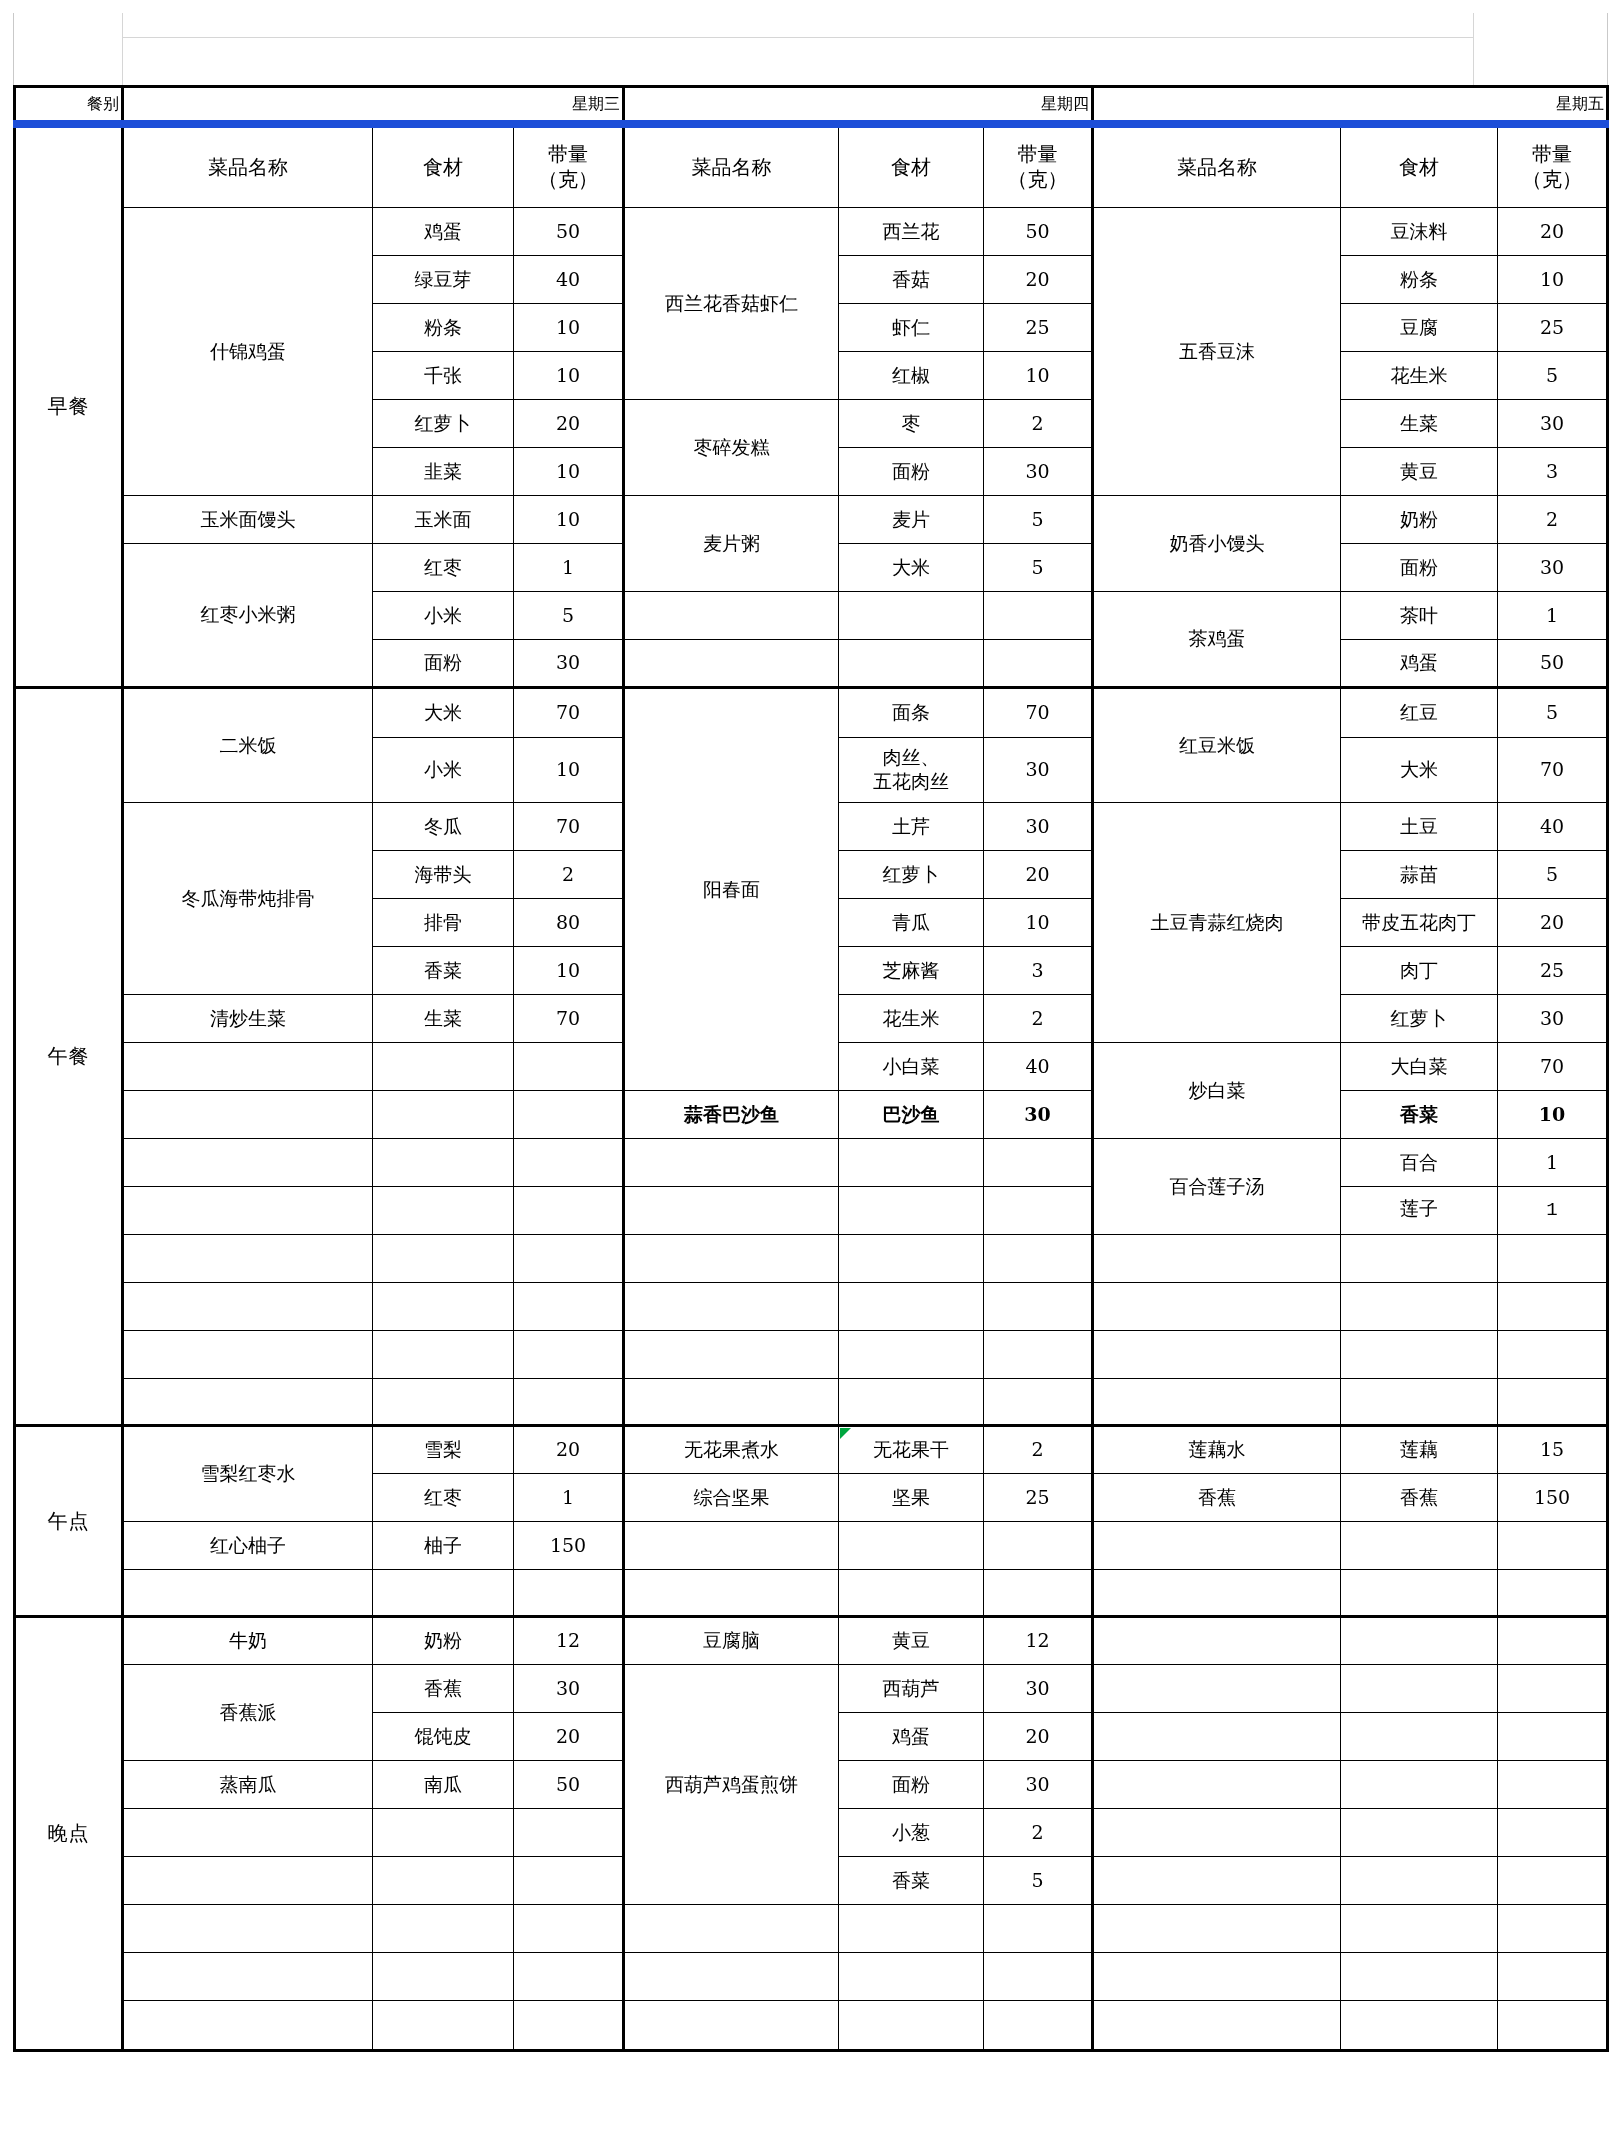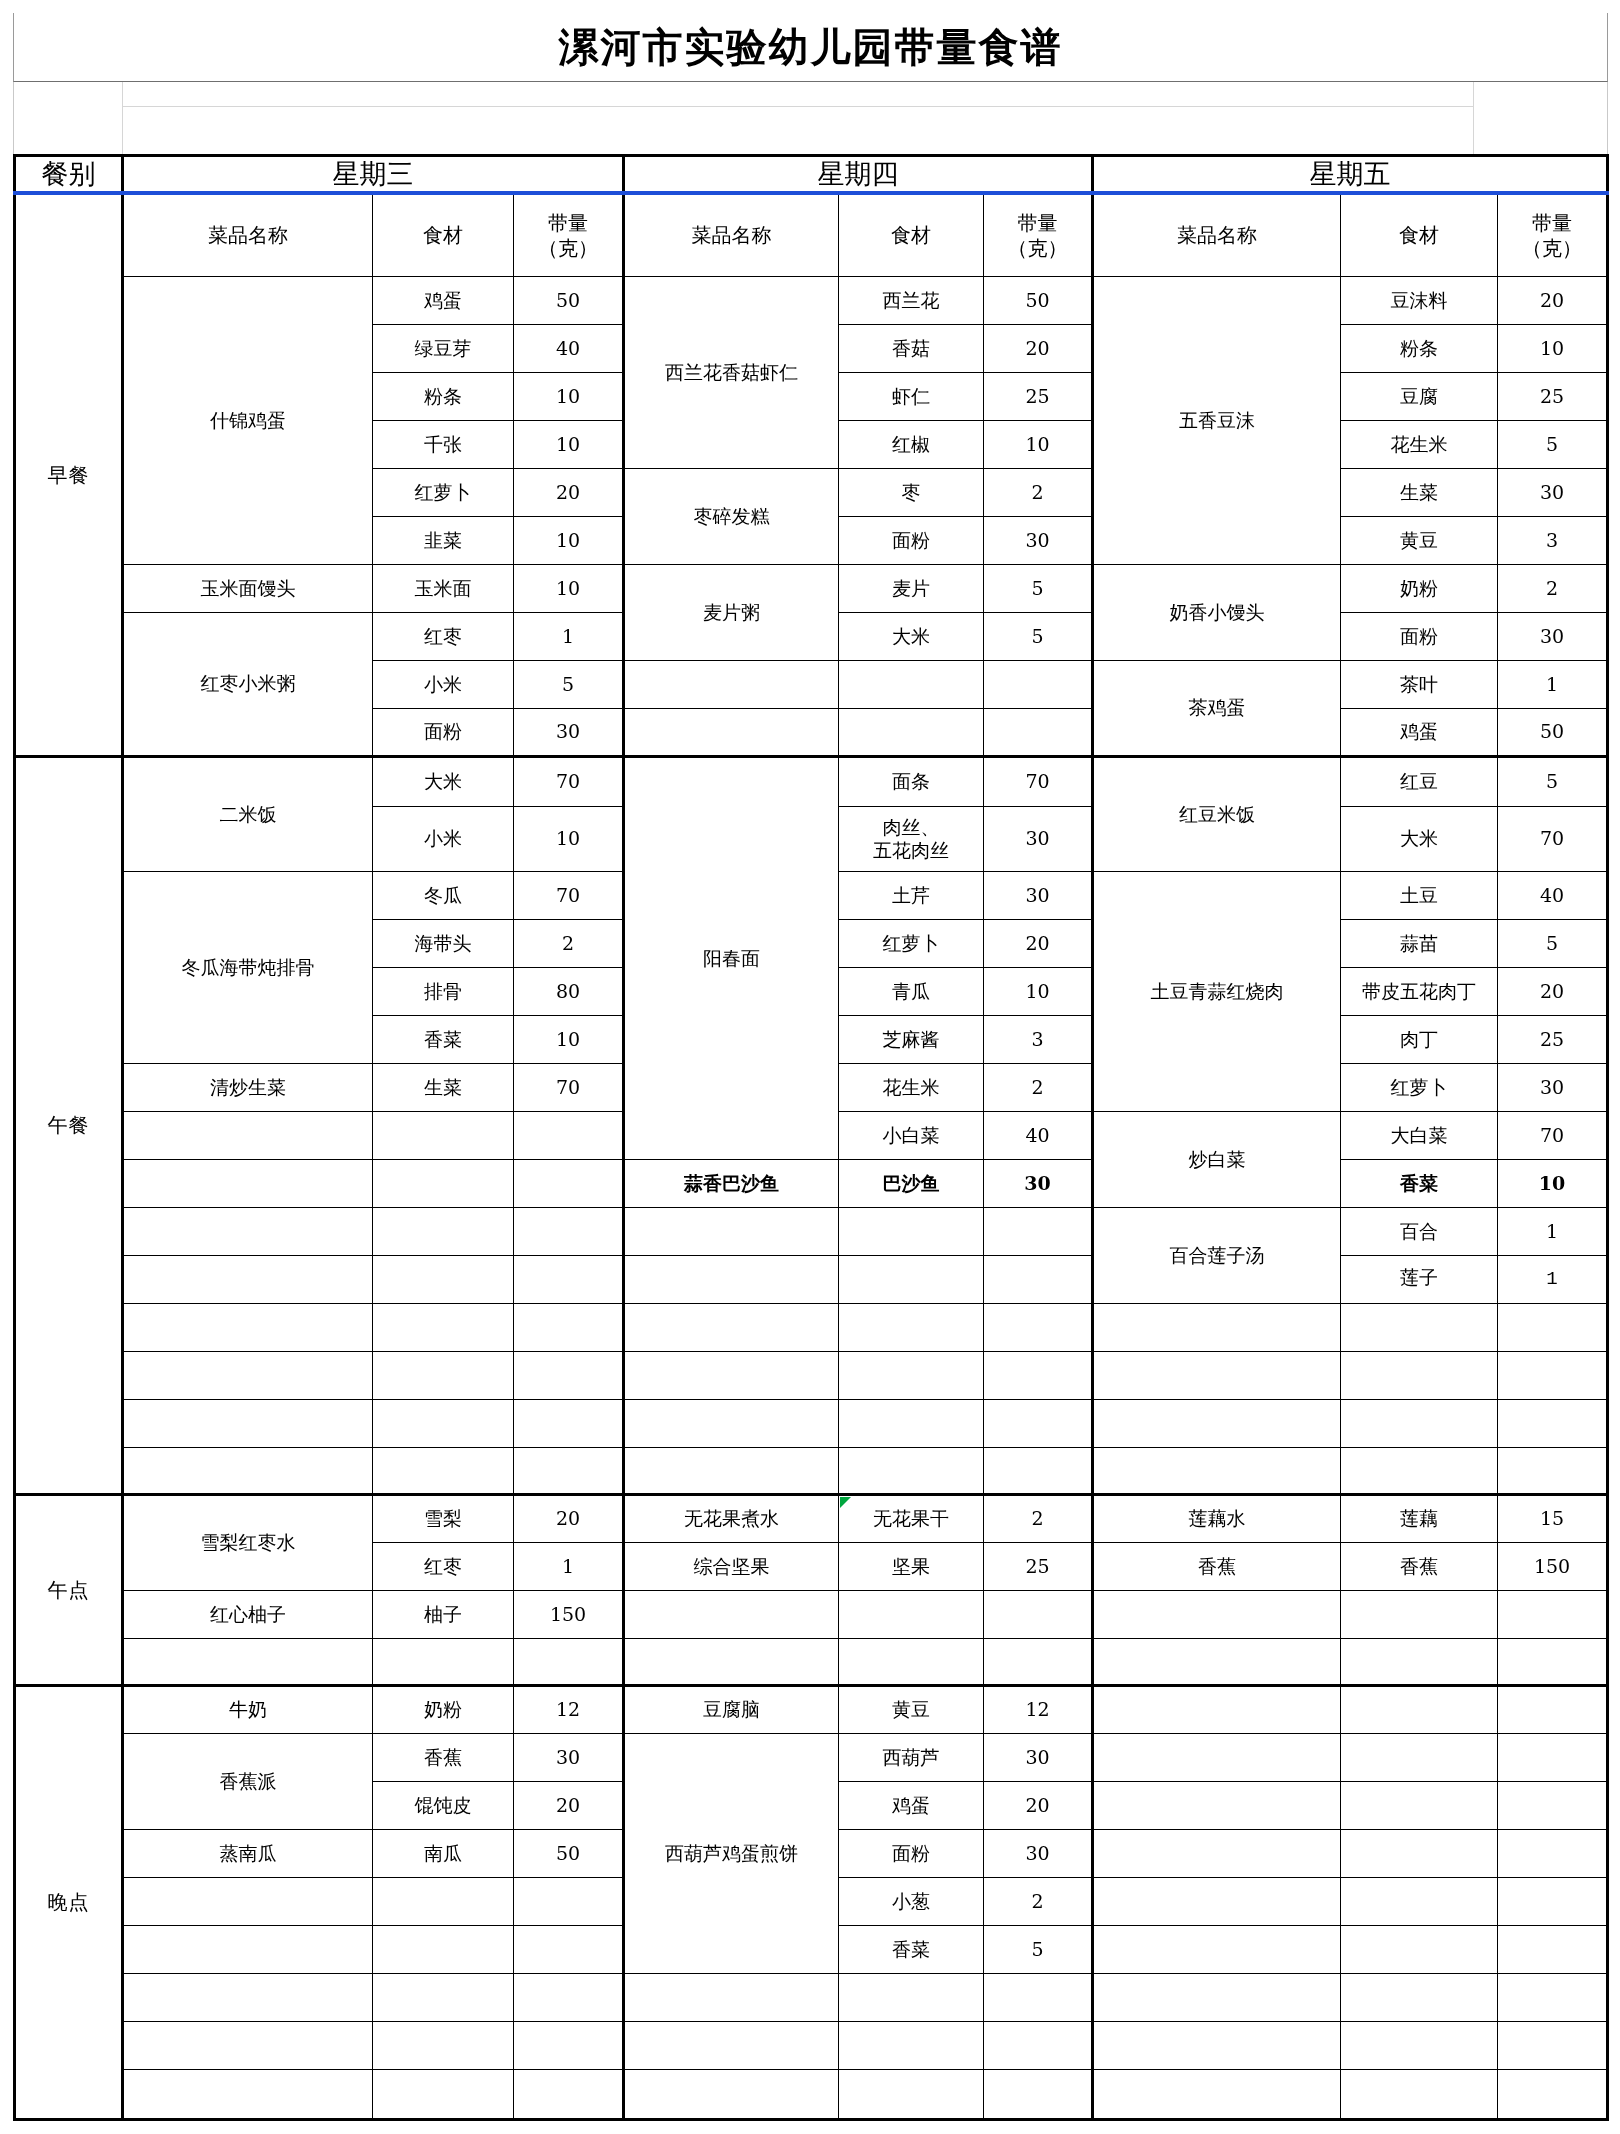--- a/index.html
+++ b/index.html
@@ -8,36 +8,33 @@
   .title-row{width:1593px;height:68px;border-left:1px solid #9a9a9a;border-right:1px solid #9a9a9a;
     border-bottom:1px solid #6f6f6f;display:flex;align-items:center;justify-content:center;}
   .title-row .t{font-size:40px;font-weight:bold;letter-spacing:2px;}
   .gap-row{width:1593px;height:72px;position:relative;border-left:1px solid #c9c9c9;border-right:1px solid #c9c9c9;}
   .gl-h{position:absolute;left:108px;right:133px;top:24px;height:1px;background:#d6d6d6;}
   .gl-v1{position:absolute;left:108px;top:0;bottom:0;width:1px;background:#d6d6d6;}
   .gl-v2{position:absolute;right:133px;top:0;bottom:0;width:1px;background:#d6d6d6;}
   table{border-collapse:collapse;table-layout:fixed;width:1593px;border:3px solid #000;}
   td{border:1px solid #000;text-align:center;vertical-align:middle;font-size:19px;line-height:1.25;
      padding:0 2px;overflow:hidden;white-space:pre-line;position:relative;}
-  tr.r-head td{border-bottom:4px solid #1d4ed8;font-size:27px;}
+  tr.r-head td{border-bottom:8px solid #1d4ed8;font-size:16px;text-align:right;}
   tr.r-sub td{font-size:20px;}
   td.dend{border-right:3px solid #000;}
   td.meal{font-size:20px;letter-spacing:1px;}
   tr.sec-top td{border-top:3px solid #000;}
   .tri{position:absolute;top:1px;left:1px;width:0;height:0;
        border-top:11px solid #00a63f;border-right:11px solid transparent;}
 </style>
 </head>
 <body>
 
 <div class="sheet">
 
-  <div class="title-row">
-    <div class="t">漯河市实验幼儿园带量食谱</div>
-  </div>
 
   <div class="gap-row">
     <div class="gl-h"></div>
     <div class="gl-v1"></div>
     <div class="gl-v2"></div>
   </div>
 
   <table>
     <colgroup>
       <col style="width:108px">

